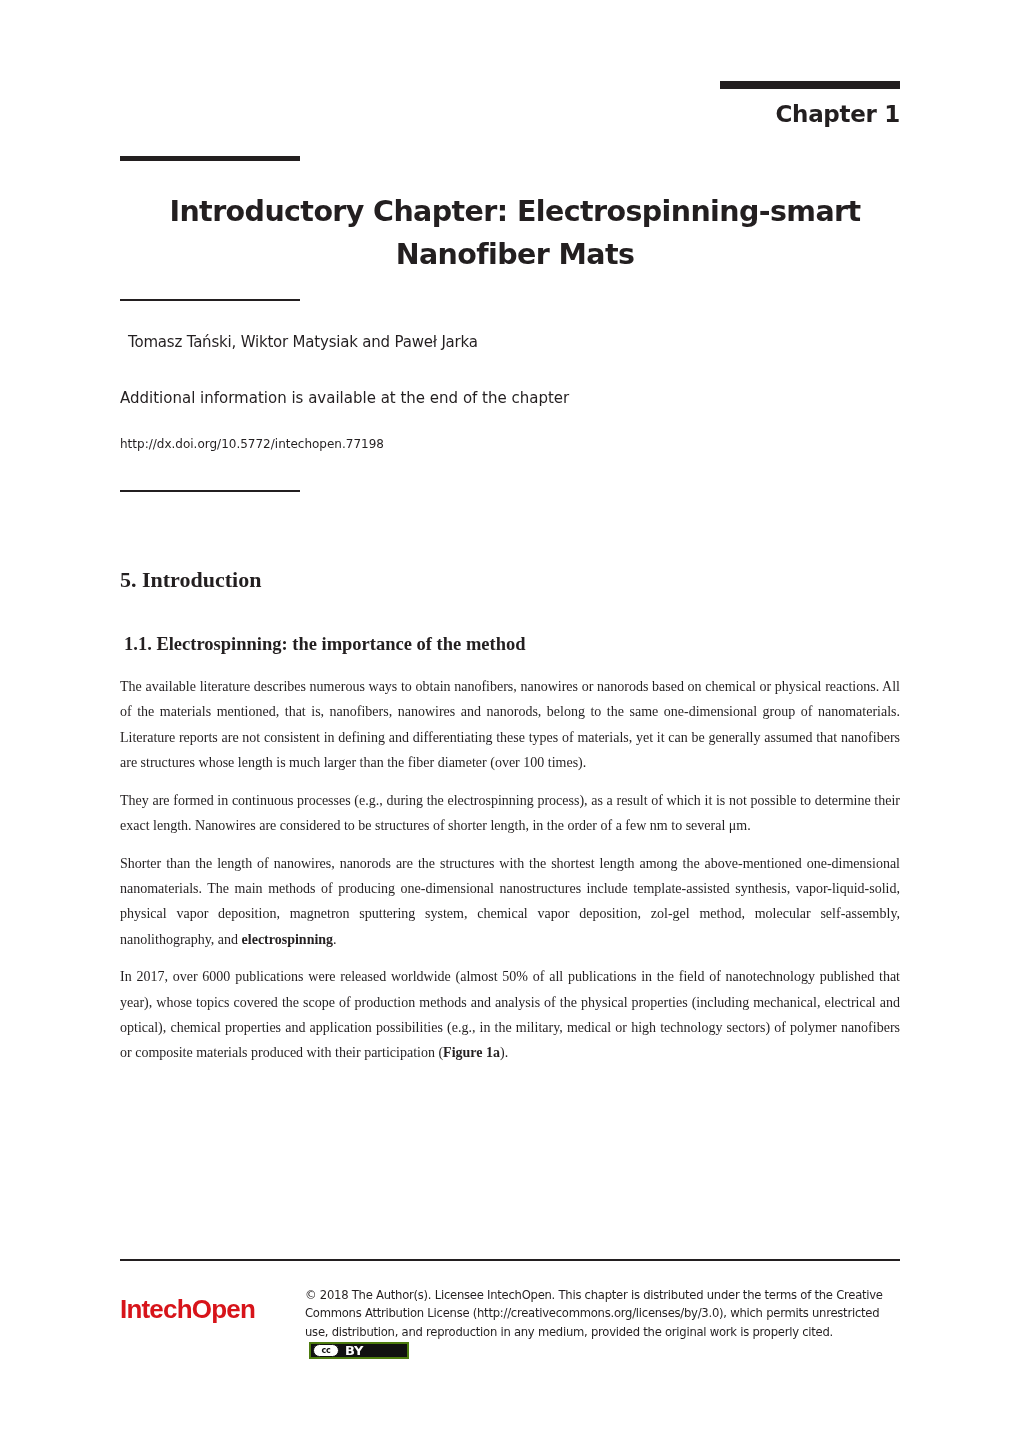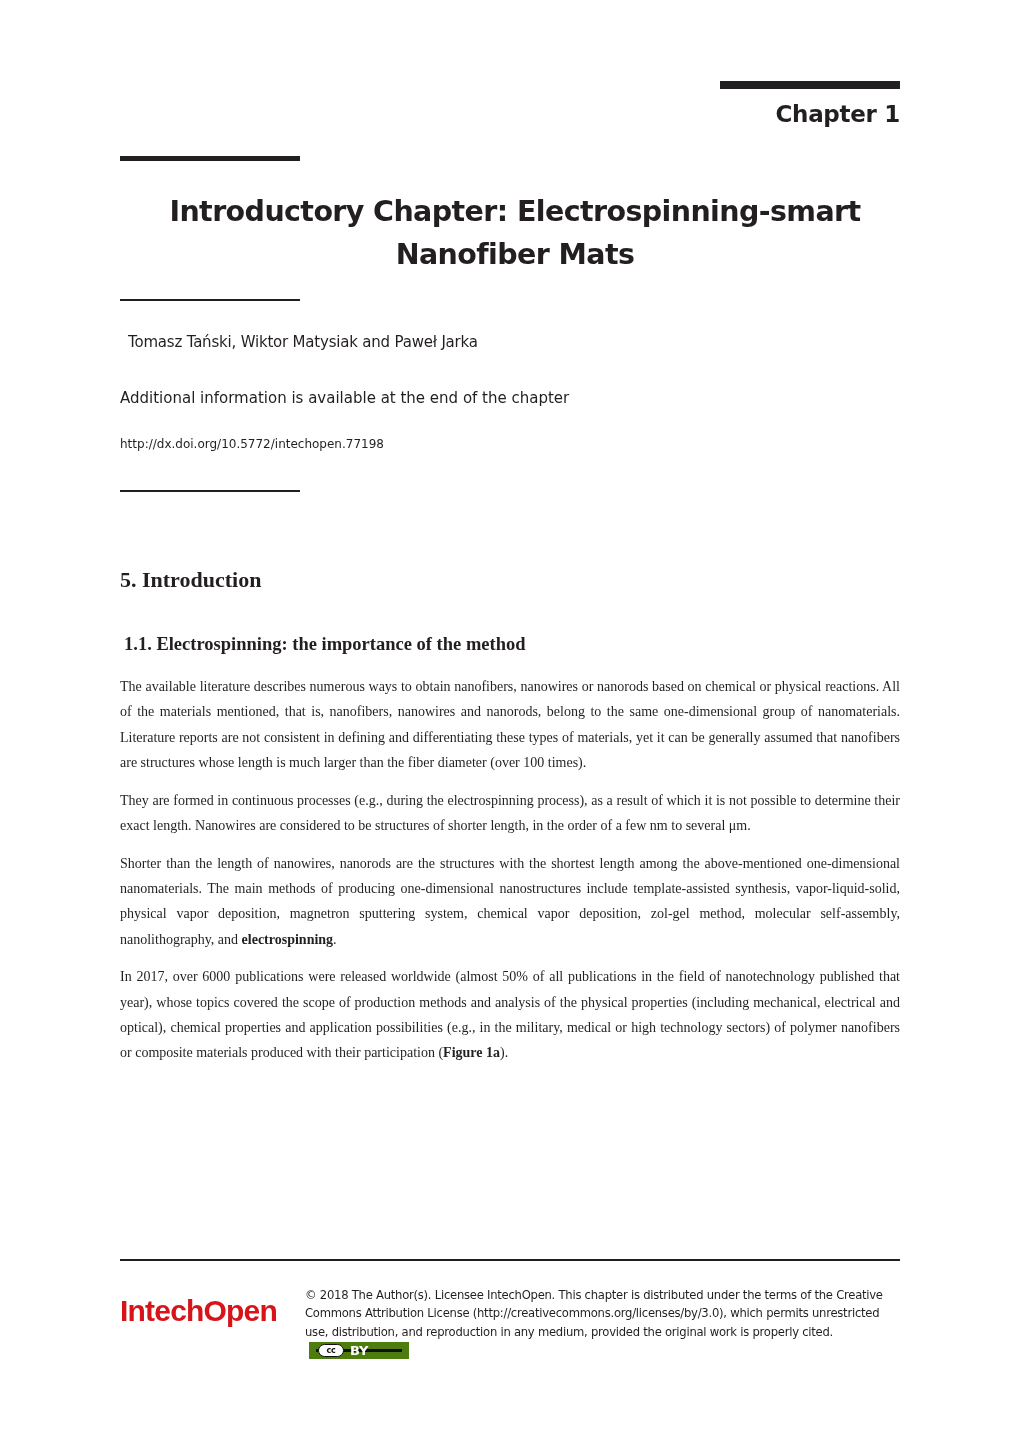--- a/index.html
+++ b/index.html
@@ -22,23 +22,23 @@
     #meta-rule { left: 120px; top: 490px; width: 180px; height: 2px; }
 
     #section-heading { left: 120px; top: 567px; font-size: 22px; font-weight: bold; }
     #subsection-heading { left: 120px; top: 630px; font-size: 18.5px; font-weight: bold; }
 
     #body { left: 120px; top: 674px; width: 780px; }
     .para { font-family: "Liberation Serif", serif; font-size: 14px; line-height: 25.3px; text-align: justify; margin: 0 0 12.5px 0; hyphens: auto; }
     .para b { font-weight: bold; }
 
     #footer-rule { left: 120px; top: 1259px; width: 780px; height: 2px; }
-    #publisher-logo { left: 120px; top: 1294px; font-family: "Liberation Sans", sans-serif; font-weight: bold; font-size: 30px; color: #d7141a; letter-spacing: -0.8px; }
+    #publisher-logo { left: 120px; top: 1294px; font-family: "Liberation Sans", sans-serif; font-weight: bold; font-size: 26px; color: #d7141a; letter-spacing: -0.8px; }
     #license-text { left: 305px; top: 1286px; width: 600px; font-family: "DejaVu Sans", sans-serif; font-size: 11.6px; line-height: 18.4px; letter-spacing: -0.25px; color: #231f20; }
-    #cc-badge { display: inline-flex; align-items: center; vertical-align: middle; width: 100px; height: 17px; background: #111; border: 7px solid #4d7c0f; box-sizing: border-box; margin-left: 4px; }
+    #cc-badge { display: inline-flex; align-items: center; vertical-align: middle; width: 100px; height: 17px; background: #111; border: 2px solid #4d7c0f; box-sizing: border-box; margin-left: 4px; }
     #cc-icon { display: inline-flex; align-items: center; justify-content: center; width: 26px; height: 13px; background: #fff; border-radius: 7px; margin-left: 2px; font-family: "DejaVu Sans", sans-serif; font-size: 8px; font-weight: bold; color: #111; border: 1.5px solid #111; box-sizing: border-box; }
     #cc-by { margin-left: 6px; font-family: "DejaVu Sans", sans-serif; font-weight: bold; font-size: 13px; color: #fff; }
   </style>
 </head>
 <body>
 
 <div class="rule" id="chapter-rule"></div>
 <div class="abs sans" id="chapter-label">Chapter 1</div>
 
 <div class="rule" id="title-rule-top"></div>

